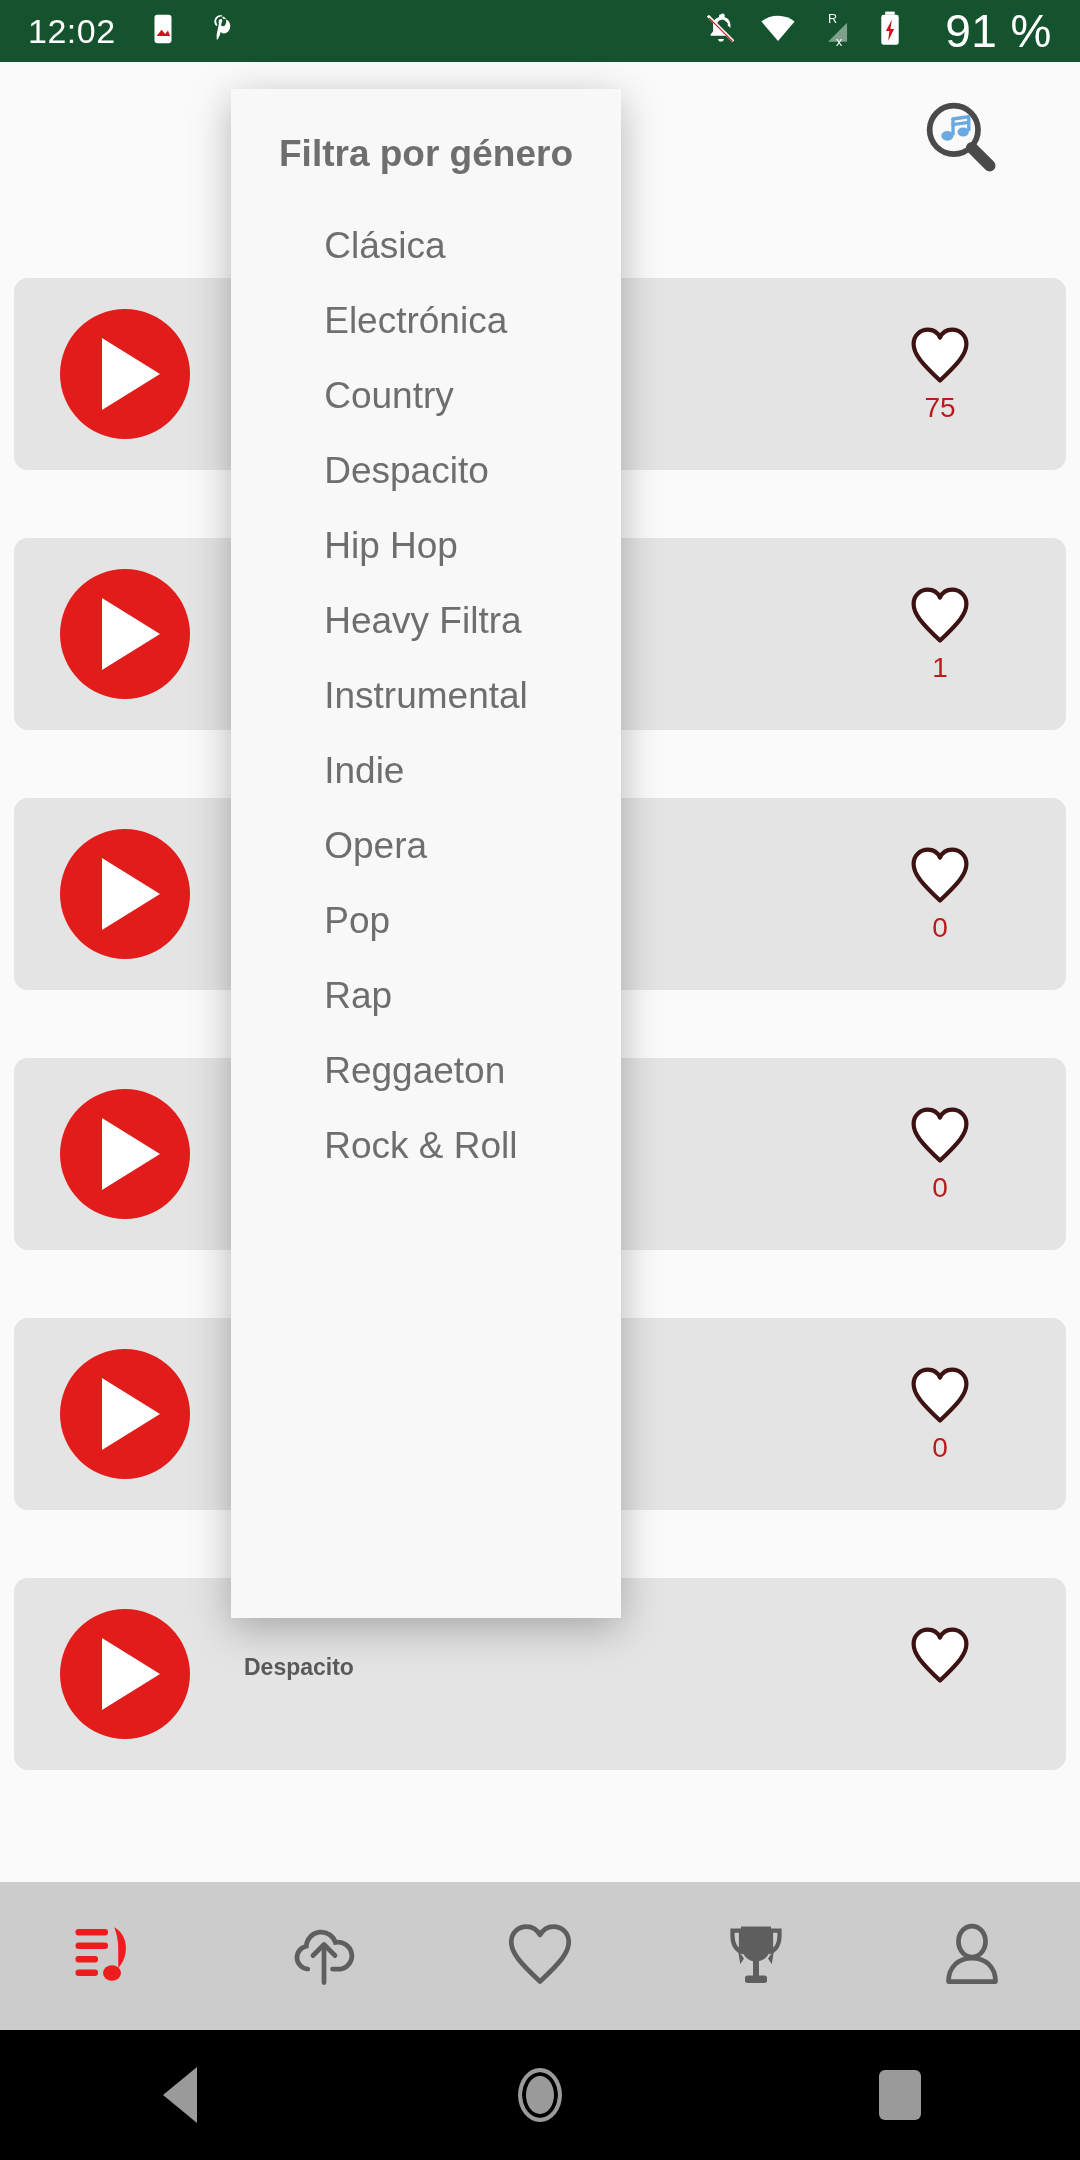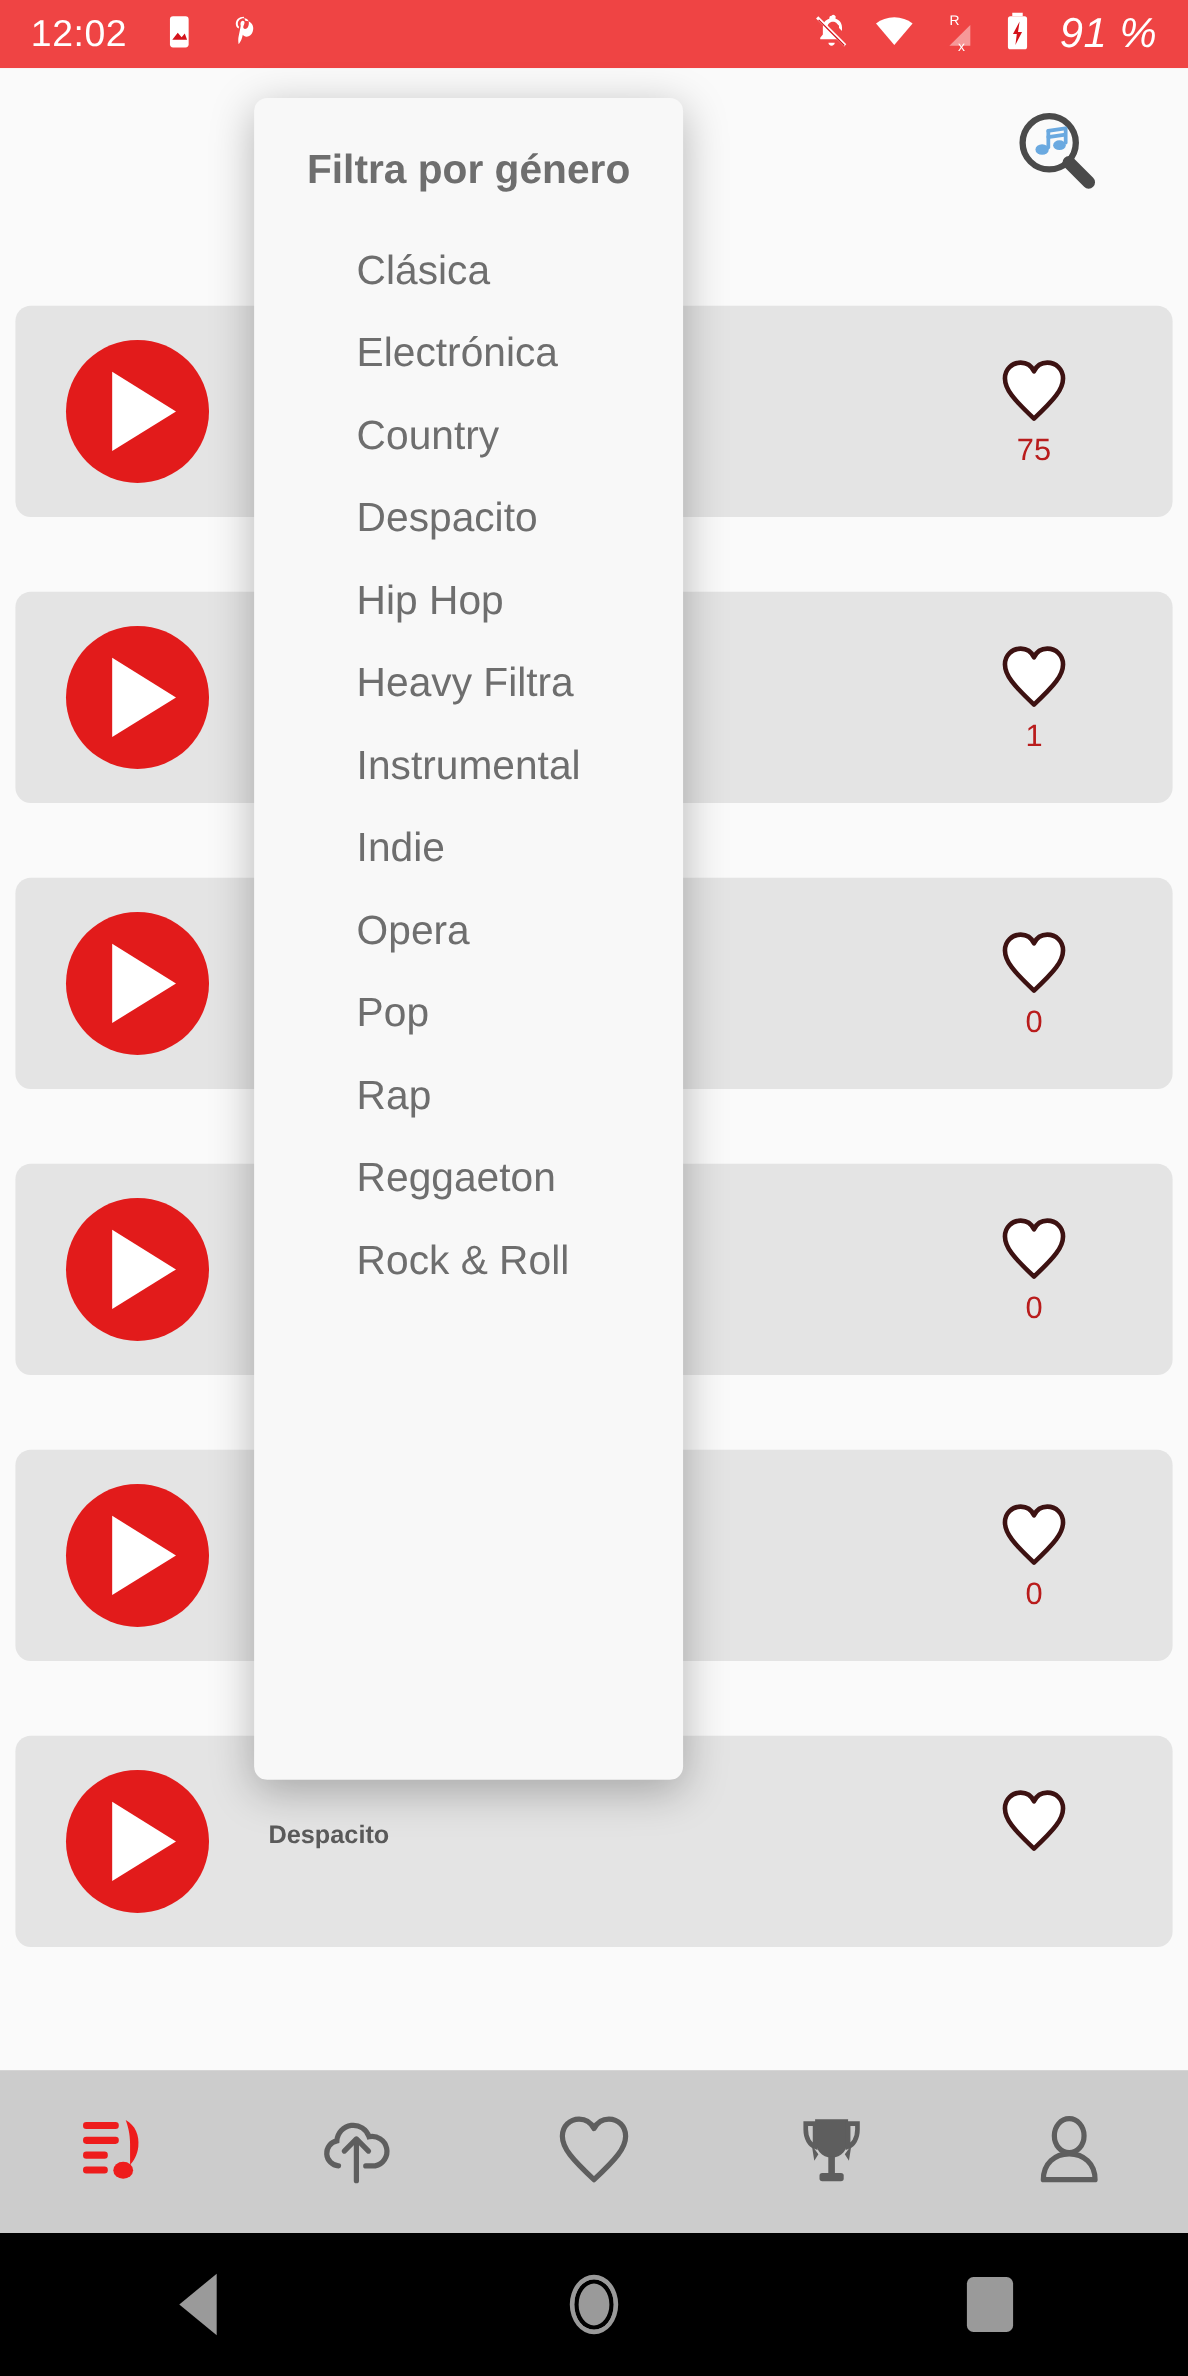--- a/index.html
+++ b/index.html
@@ -7,27 +7,27 @@
     width:1080px; height:2160px;
     background:#ffffff;
     font-family:"Liberation Sans", sans-serif;
     overflow:hidden;
   }
   #phone { position:relative; width:1080px; height:2160px; background:#fafafa; }
 
   
   #status-bar{
     position:absolute; top:0; left:0; width:1080px; height:62px;
-    background:#ef4444; display:flex; align-items:center;
+    background:#14532d; display:flex; align-items:center;
     padding:0 28px; color:#ffffff;
   }
   #status-clock{ font-size:34px; font-weight:400; letter-spacing:.5px; line-height:1; }
   .st-left-icons{ display:flex; align-items:center; gap:26px; margin-left:30px; }
   .st-right{ margin-left:auto; display:flex; align-items:center; gap:20px; }
-  #battery-pct{ font-size:38px; font-weight:400; letter-spacing:.5px; line-height:1; margin-left:3px;font-style:italic;}
+  #battery-pct{ font-size:46px; font-weight:400; letter-spacing:.5px; line-height:1; margin-left:20px;}
 
   
   #app-bar{
     position:absolute; top:62px; left:0; width:1080px; height:150px;
     background:#fafafa;
   }
   #search-icon-btn{
     position:absolute; right:74px; top:30px;
     width:90px; height:90px; display:flex; align-items:center; justify-content:center;
   }
@@ -62,21 +62,21 @@
     width:120px; display:flex; flex-direction:column; align-items:center;
   }
   .like-count{
     font-size:28px; color:#b91c1c; margin-top:4px; line-height:1;
   }
 
   
   #genre-dialog{
     position:absolute; left:231px; top:89px;
     width:390px; height:1529px;
-    background:#f8f8f8; border-radius:12px;
+    background:#f8f8f8; border-radius:1px;
     box-shadow:0 10px 40px rgba(0,0,0,.28);
     overflow:hidden;
     display:flex; flex-direction:column; align-items:center;
     padding-top:46px;
   }
   #dialog-title{
     font-size:37px; font-weight:bold; color:#6e6e6e;
     text-align:center; line-height:1; margin-bottom:36px;
   }
   .genre-item{

